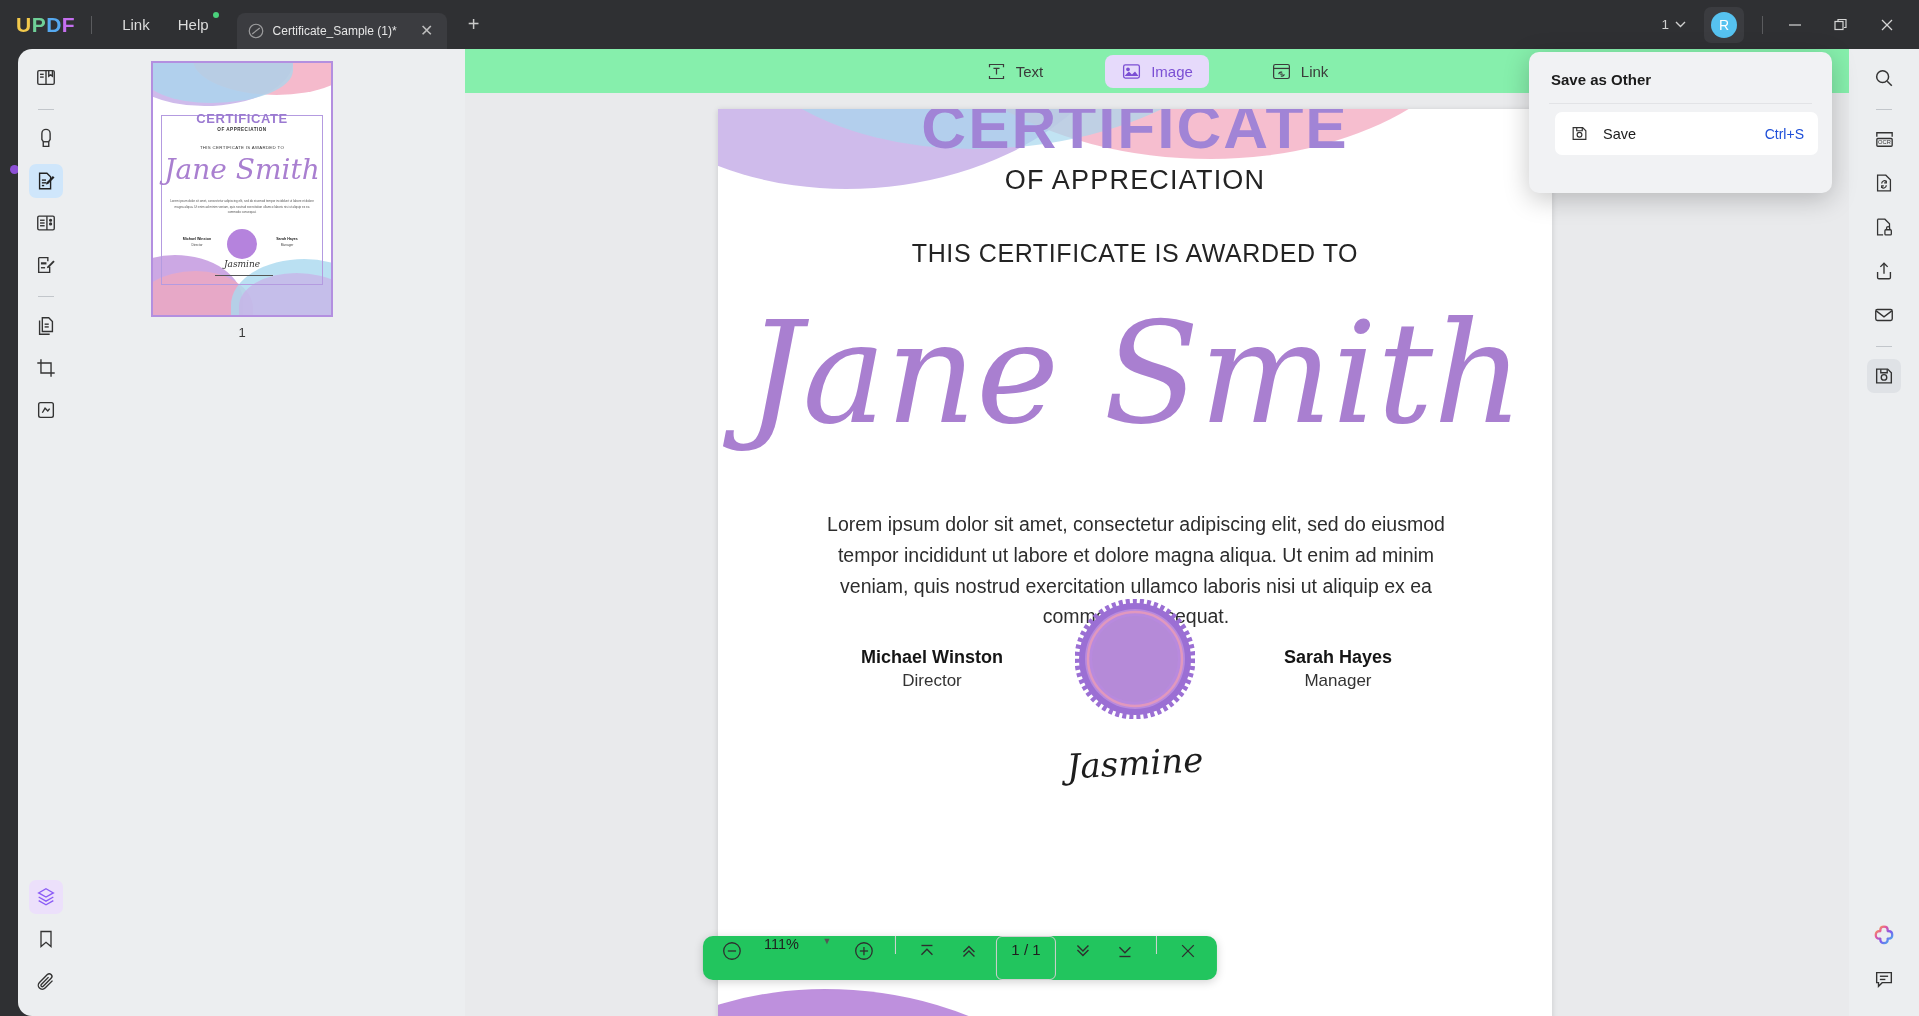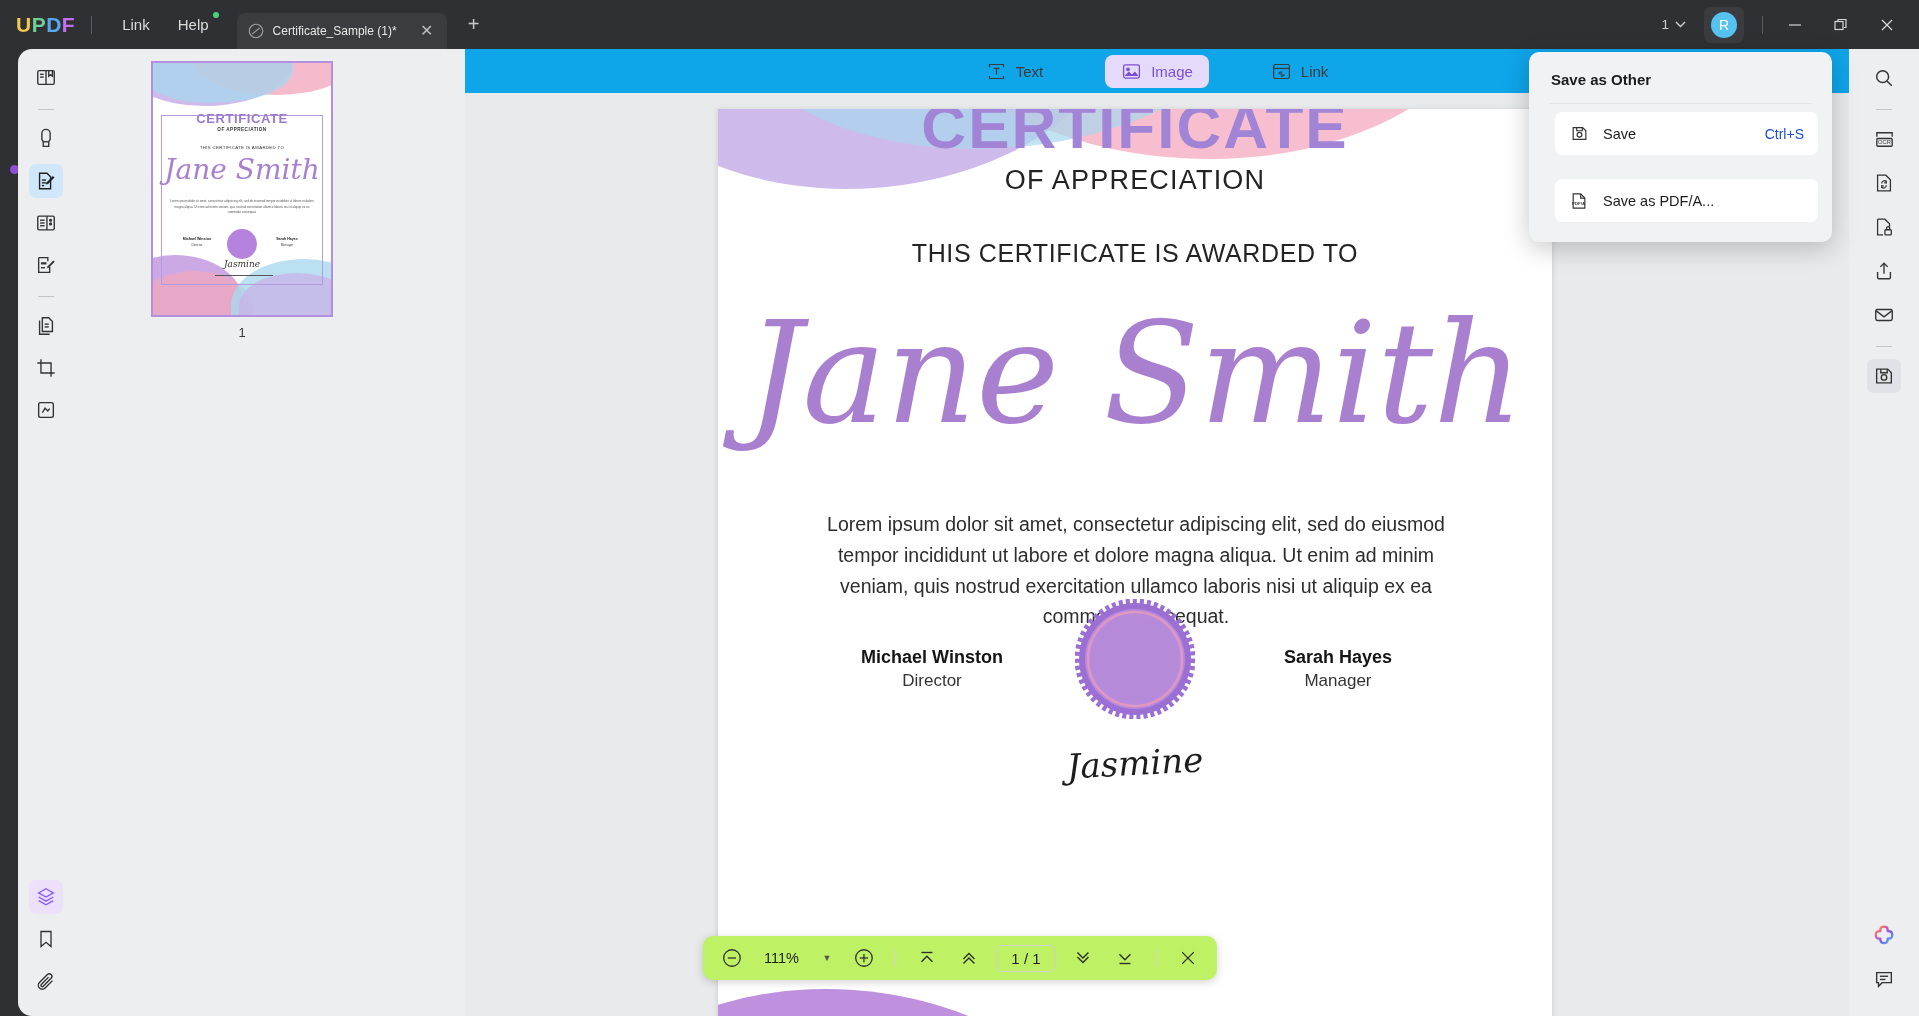--- a/index.html
+++ b/index.html
@@ -112,21 +112,21 @@
   .mini .m-jas { position:absolute; left:50%; top:196px; transform:translateX(-50%);
     font-size:9px; color:#333; font-family:"DejaVu Serif", serif; font-style:italic; }
   .mini .m-jasline { position:absolute; left:62px; top:212px; width:58px; height:1px; background:#555; }
 
   .wave { position:absolute; border-radius:50%; filter:blur(0.2px); }
 
   
   .mainarea { position:absolute; left:465px; top:49px; width:1384px; height:967px; background:#e9eaec; }
   .modebar {
     position:absolute; left:465px; top:49px; width:1384px; height:44px;
-    background:#0ea5e9; display:flex; align-items:center; justify-content:center; gap:46px;
+    background:#86efac; display:flex; align-items:center; justify-content:center; gap:46px;
   }
   .modebtn { display:flex; align-items:center; gap:9px; padding:6px 16px; border-radius:8px;
     font-size:15px; color:#3b3b3b; }
   .modebtn.active { background:#e6dafb; color:#7b4fd4; }
 
   .docscroll { position:absolute; left:465px; top:93px; width:1384px; height:923px;
     background:#e9eaec; overflow:hidden; }
   .page {
     position:absolute; left:253px; top:16px; width:834px; height:1080px; background:#fff;
     box-shadow:0 1px 6px rgba(0,0,0,.14); overflow:hidden;
@@ -151,22 +151,22 @@
   .p-n2 { position:absolute; right:94px; top:538px; width:240px; text-align:center;
     font-size:18px; font-weight:bold; color:#151515; }
   .p-r2 { position:absolute; right:94px; top:562px; width:240px; text-align:center;
     font-size:17px; color:#333; }
   .p-jasmine { position:absolute; left:50%; top:634px; transform:translateX(-50%) rotate(-3deg);
     font-size:34px; color:#1d1d1d; font-family:"DejaVu Serif", serif; font-style:italic; }
 
   
   .zoombar {
     position:absolute; left:50%; bottom:36px; transform:translateX(-50%);
-    height:44px; background:#bef264; border-radius:10px; box-shadow:0 2px 10px rgba(0,0,0,.18);
-    display:flex; align-items:center; padding:0 14px; gap:12px; z-index:30;
+    height:44px; background:#22c55e; border-radius:10px; box-shadow:0 2px 10px rgba(0,0,0,.18);
+    display:flex; padding:0 14px; gap:12px; z-index:30;
   }
   .zb-btn { width:30px; height:30px; border-radius:6px; display:flex; align-items:center;
     justify-content:center; color:#2e2e2e; }
   .zb-pct { font-size:14.5px; color:#1f1f1f; min-width:46px; text-align:center; }
   .zb-caret { font-size:9px; color:#555; padding:0 6px; }
   .zb-div { width:1px; height:18px; background:#d4d4d4; margin:0 4px; }
   .zb-page { border:1px solid #d0d0d0; border-radius:6px; padding:4px 14px;
     font-size:15px; color:#1f1f1f; }
 
   
@@ -597,27 +597,16 @@
           </svg>
         </span>
         <span class="sp-label">Save</span>
         <span class="sp-shortcut">Ctrl+S</span>
       </div>
     </div>
 
     <div class="sp-gap"></div>
 
     <div class="sp-group">
-      <div class="sp-item">
-        <span class="sp-ico">
-          <svg width="20" height="20" viewBox="0 0 24 24" fill="none" stroke="#333" stroke-width="1.4">
-            <path d="M5 3.5h9l5 5v12H5z"></path>
-              <path d="M14 3.5v5h5"></path>
-            <text x="11.5" y="16.5" font-size="5.2" text-anchor="middle" fill="#333" stroke="none" font-family="Liberation Sans" font-weight="bold">PDF/A</text>
-          </svg>
-        </span>
-        <span class="sp-label">Save as PDF/A...</span>
-        <span class="sp-shortcut"></span>
-      </div>
     </div>
   </div>
 
 </div>
 
 </body></html>

